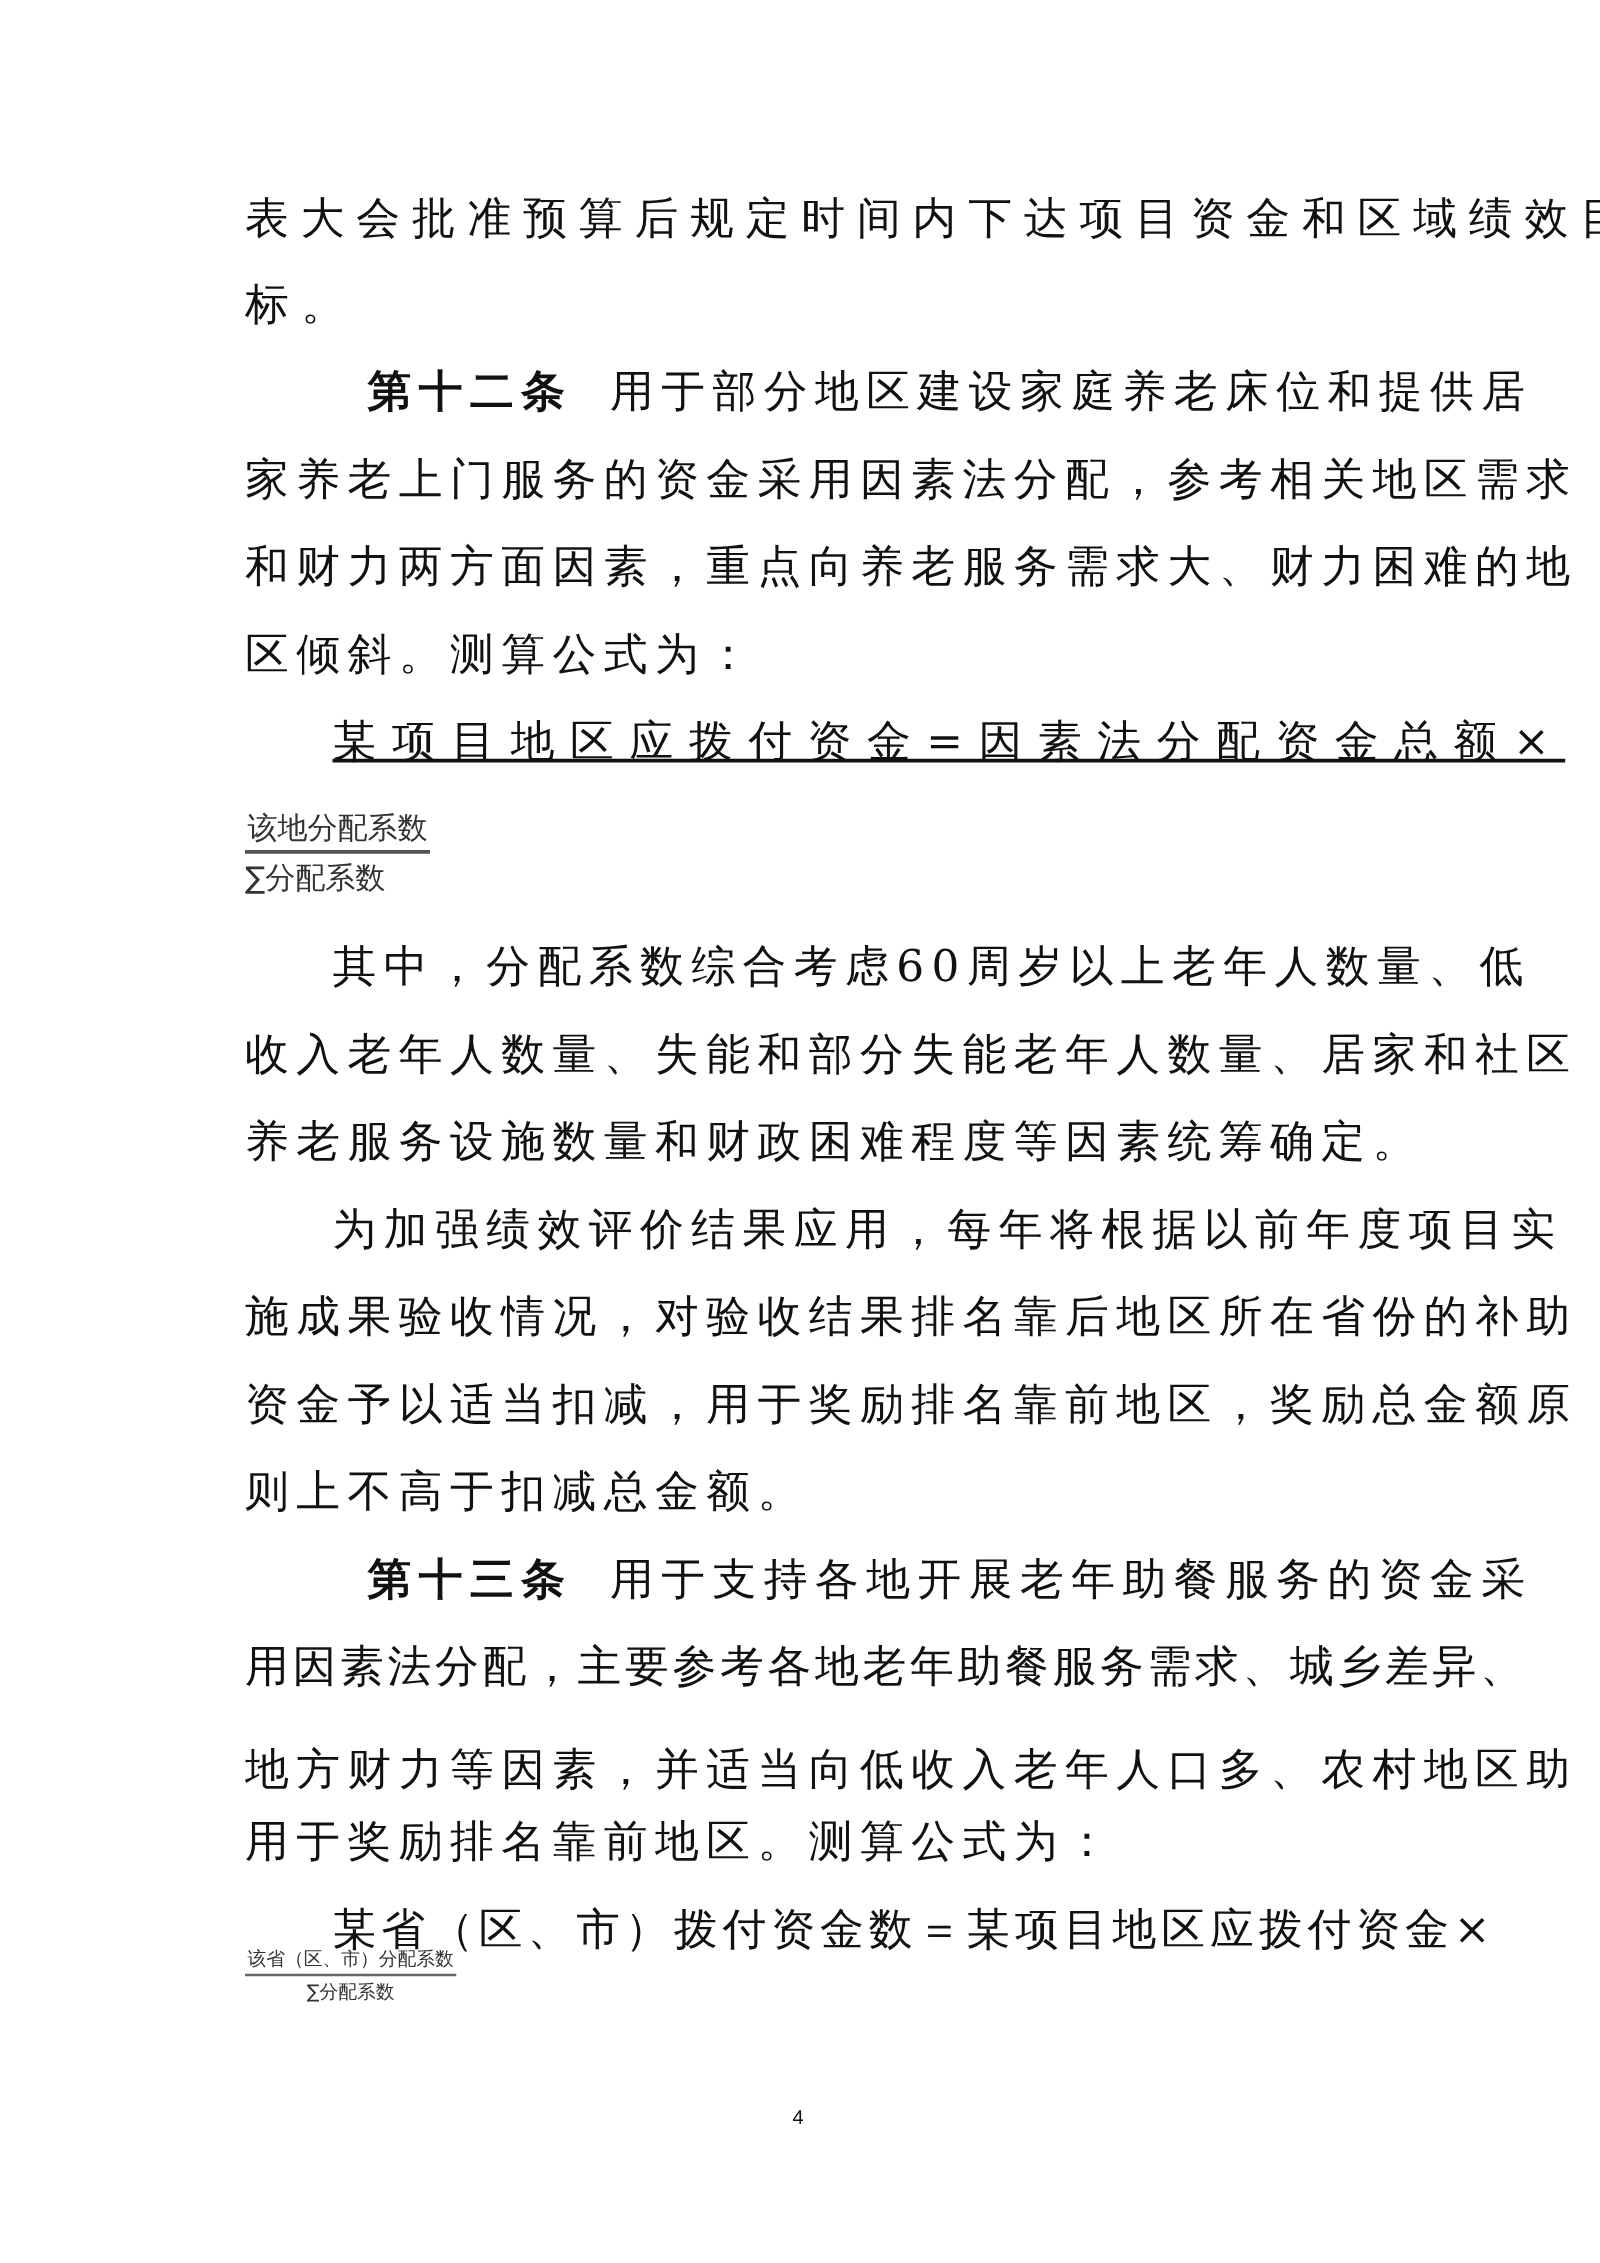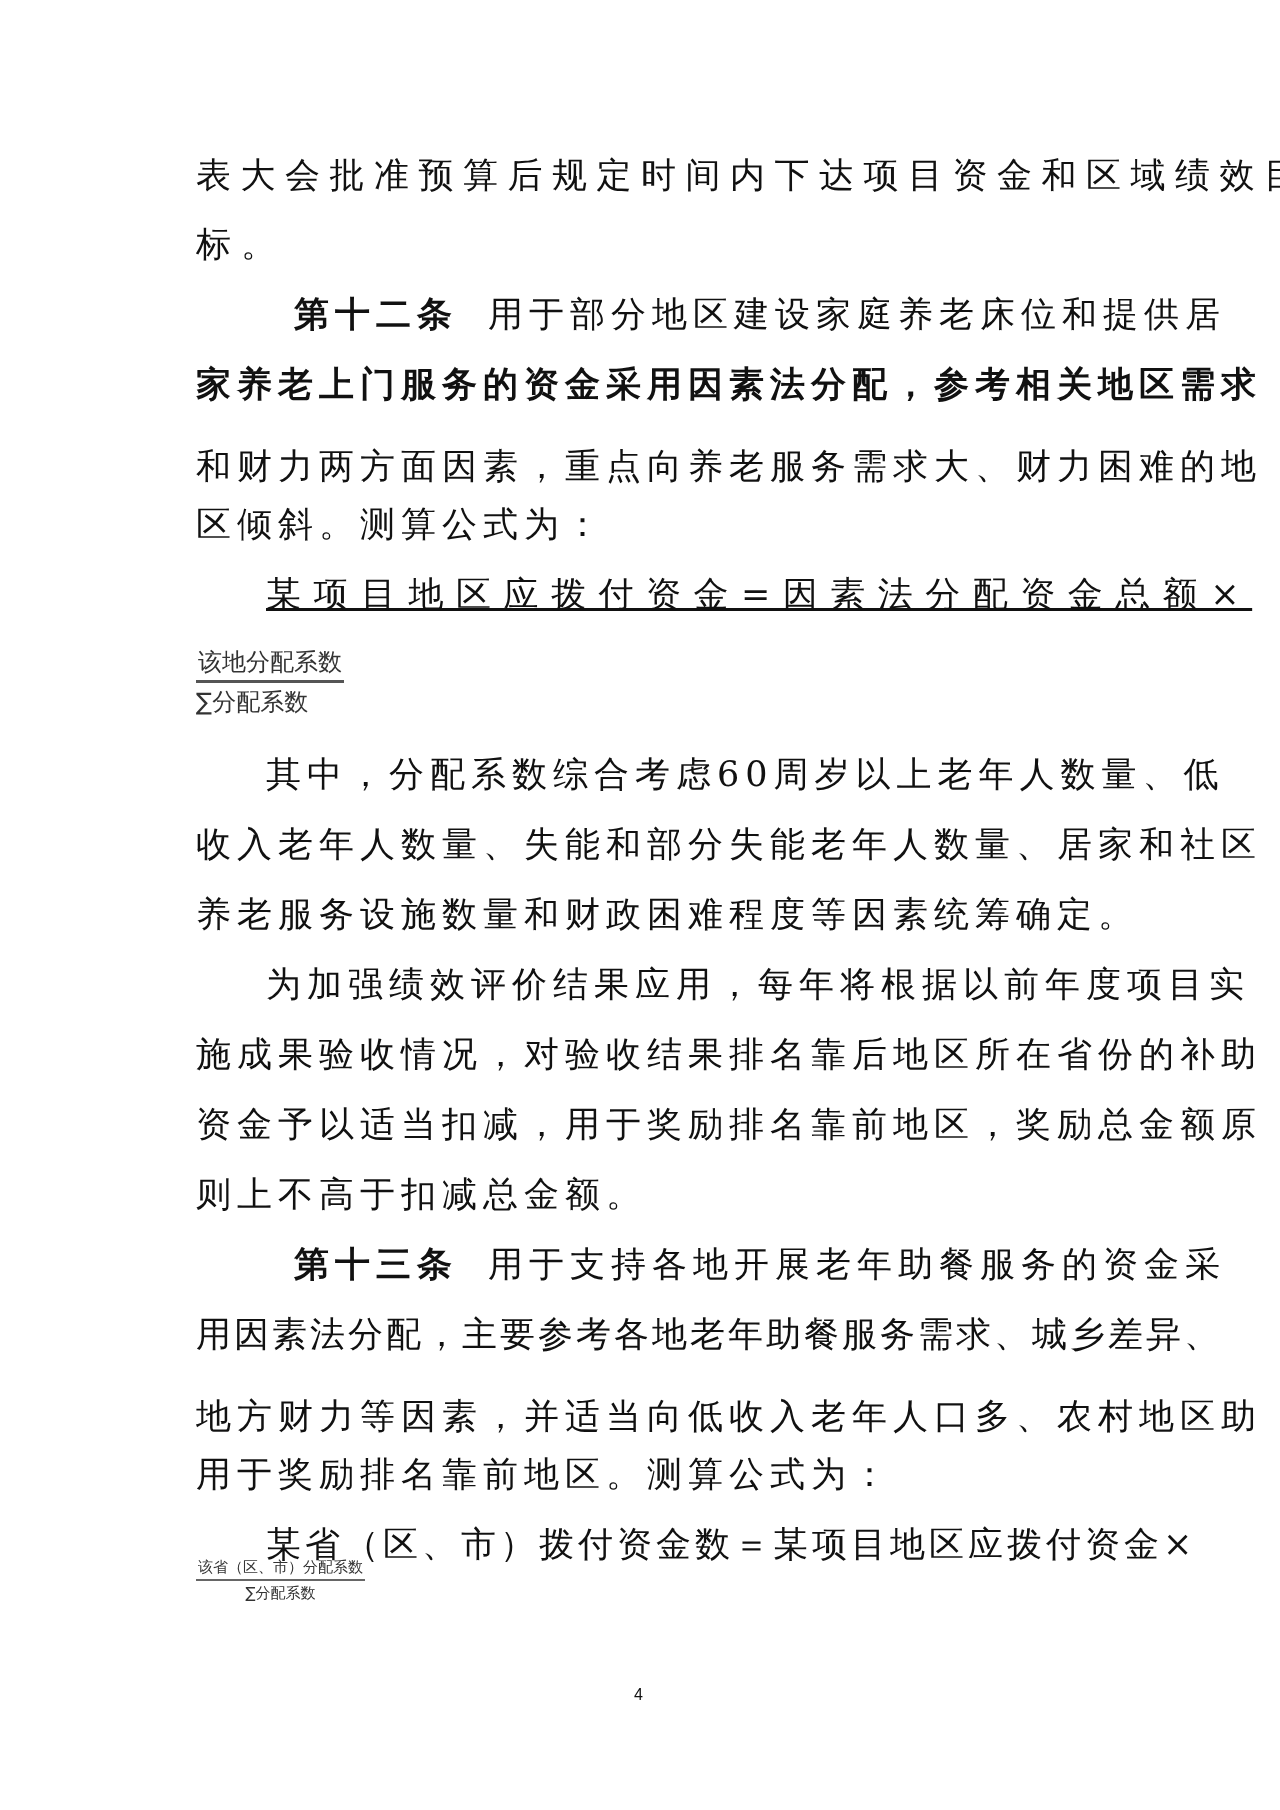--- a/index.html
+++ b/index.html
@@ -22,22 +22,22 @@
 <body>
 
 <div>
 
   <div class="line" style="top:153px; letter-spacing:9.5px;">表大会批准预算后规定时间内下达项目资金和区域绩效目</div>
   <div class="line" style="top:222px;">标。</div>
 
   <div class="line indent" style="top:292px; letter-spacing:6px;">
     <span class="bold">第十二条</span><span style="display:inline-block;width:30px;"></span><span>用于部分地区建设家庭养老床位和提供居</span>
   </div>
-  <div class="line" style="top:362px; letter-spacing:6px;font-weight:bold;">家养老上门服务的资金采用因素法分配，参考相关地区需求</div>
-  <div class="line" style="top:444px; letter-spacing:6px;">和财力两方面因素，重点向养老服务需求大、财力困难的地</div>
+  <div class="line" style="top:362px; letter-spacing:6px;">家养老上门服务的资金采用因素法分配，参考相关地区需求</div>
+  <div class="line" style="top:432px; letter-spacing:6px;">和财力两方面因素，重点向养老服务需求大、财力困难的地</div>
   <div class="line" style="top:502px; letter-spacing:6px;">区倾斜。测算公式为：</div>
 
   <div class="line indent" style="top:572px; letter-spacing:12.5px;text-decoration:underline;">某项目地区应拨付资金=因素法分配资金总额×</div>
   <div class="frac" style="top:646px;">
     <span class="num">该地分配系数</span>
     <span class="den" style="text-align:left;">∑分配系数</span>
   </div>
 
   <div class="line indent" style="top:752px; letter-spacing:6px;">其中，分配系数综合考虑60周岁以上老年人数量、低</div>
   <div class="line" style="top:822px; letter-spacing:6px;">收入老年人数量、失能和部分失能老年人数量、居家和社区</div>

